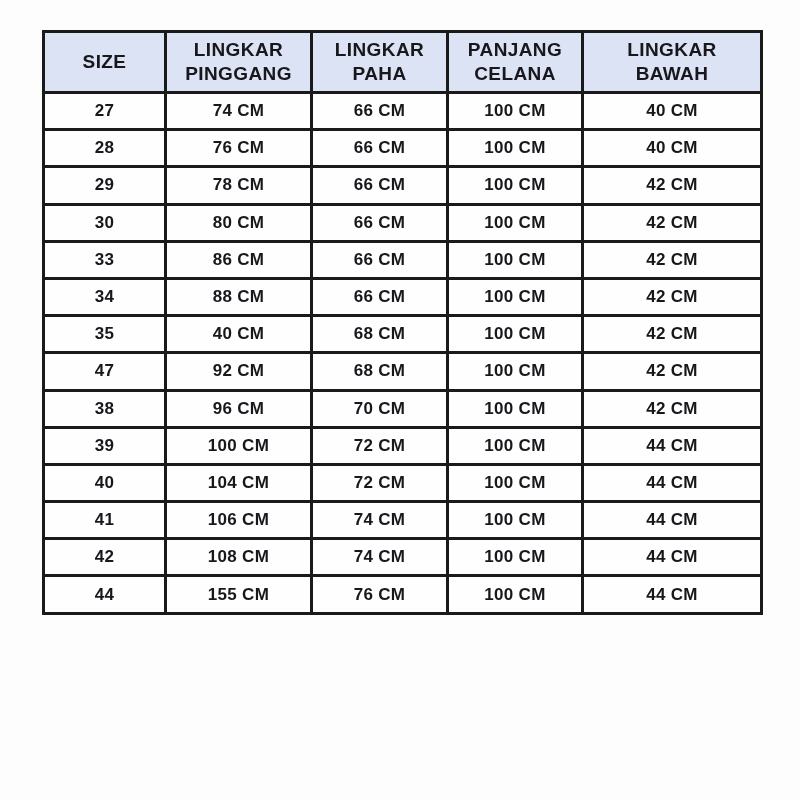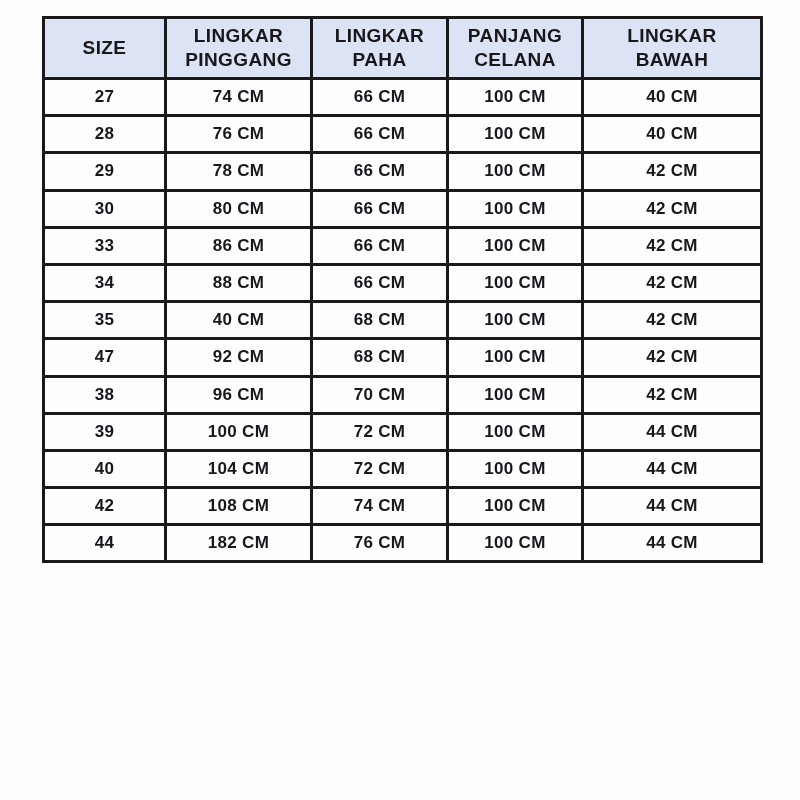--- a/index.html
+++ b/index.html
@@ -11,21 +11,21 @@
   html,body{margin:0;padding:0;}
   body{
     width:800px;height:800px;
     background:var(--page-bg);
     font-family:"Liberation Sans","DejaVu Sans",sans-serif;
     color:var(--text-color);
     overflow:hidden;
   }
   .table-wrap{
     position:absolute;
-    left:42px;top:16px;
+    left:42px;top:30px;
     width:718px;
   }
   table.size-table{
     width:718px;
     border-collapse:collapse;
     table-layout:fixed;
     background:#fff;
   }
   table.size-table th,
   table.size-table td{
@@ -158,28 +158,35 @@
           <td>44 CM</td>
         </tr>
         <tr>
           <td>40</td>
           <td>104 CM</td>
           <td>72 CM</td>
           <td>100 CM</td>
           <td>44 CM</td>
         </tr>
         <tr>
+          <td>41</td>
+          <td>106 CM</td>
+          <td>74 CM</td>
+          <td>100 CM</td>
+          <td>44 CM</td>
+        </tr>
+        <tr>
           <td>42</td>
           <td>108 CM</td>
           <td>74 CM</td>
           <td>100 CM</td>
           <td>44 CM</td>
         </tr>
         <tr>
           <td>44</td>
-          <td>182 CM</td>
+          <td>155 CM</td>
           <td>76 CM</td>
           <td>100 CM</td>
           <td>44 CM</td>
         </tr>
       </tbody>
   </table>
 </div>
 
 </body></html>

